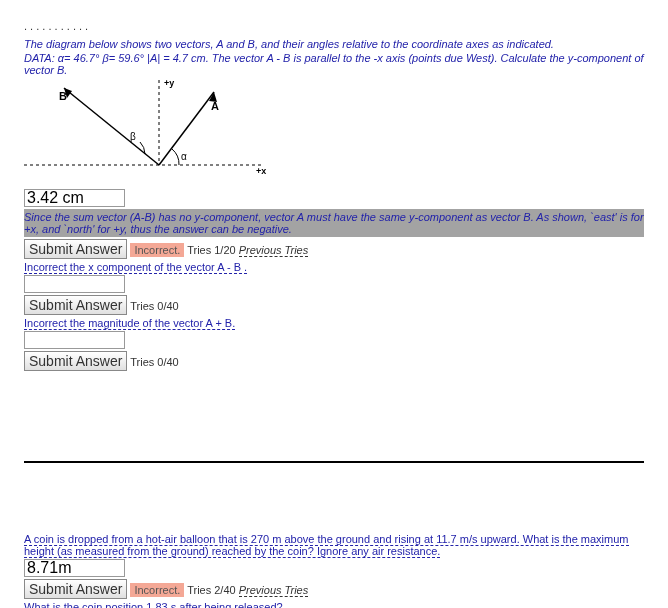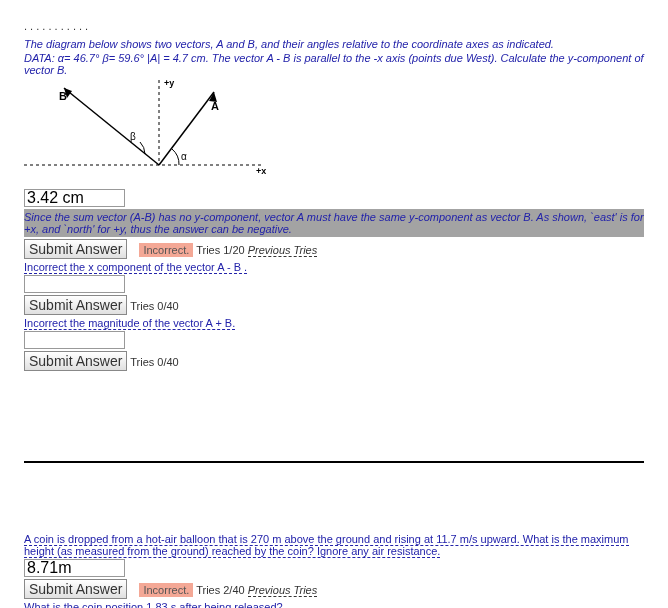--- a/index.html
+++ b/index.html
@@ -15,21 +15,20 @@
     font-style: italic;
   }
   .highlight {
     background-color: #a3a3a3;
     padding: 2px 0;
   }
   .incorrect {
     background-color: #f4a896;
     color: #555;
     padding: 1px 4px;
-    margin-left: 9px;
   }
   .answer-input {
     font-size: 16px;
     border: 1px solid #999;
     height: 14px;
     width: 95px;
     padding: 1px 2px;
   }
   .submit-btn {
     font-family: Verdana, Arial, sans-serif;

